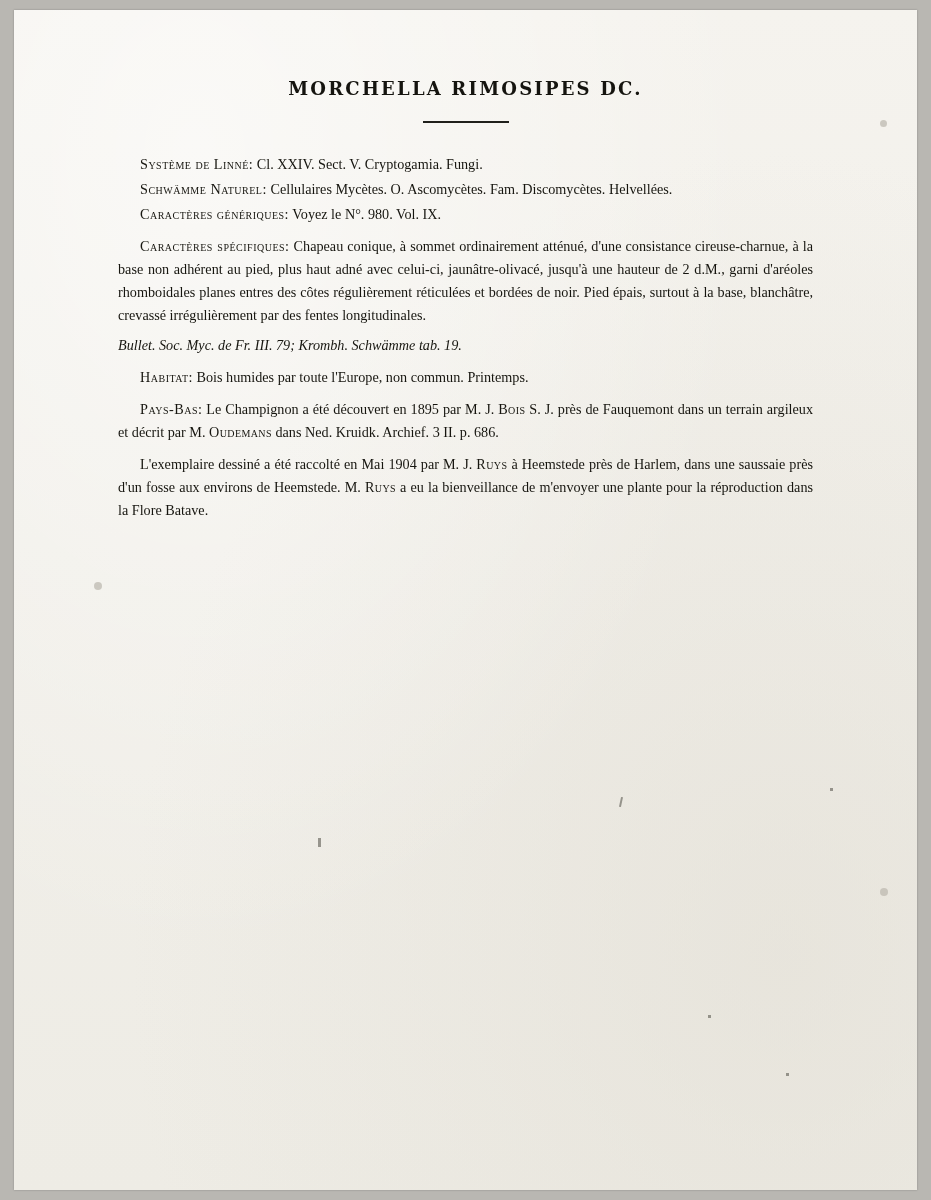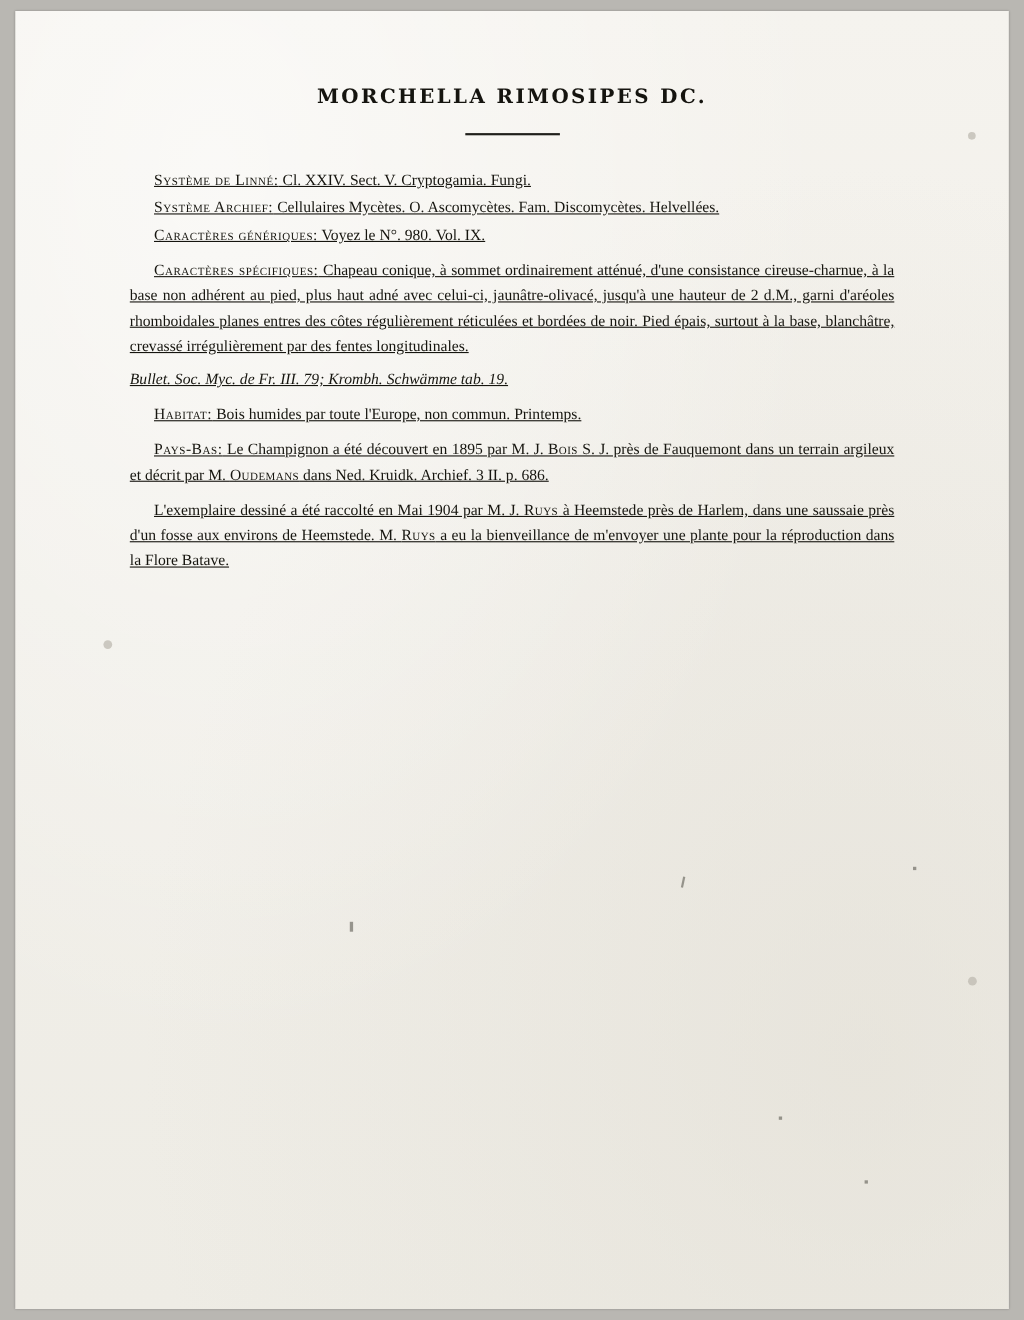--- a/index.html
+++ b/index.html
@@ -52,21 +52,20 @@
   }
   .body-block {
     margin: 30px 104px 0 104px;
     color: #16150f;
     font-size: 14.2px;
     line-height: 1.62;
     text-align: justify;
   }
   p {
     margin: 0 0 2px 0;
-    text-decoration: underline;
   }
   p.indent {
     text-indent: 22px;
   }
   .sc {
     font-variant: small-caps;
     letter-spacing: 0.4px;
   }
   .label {
     font-variant: small-caps;
@@ -109,21 +108,21 @@
 
   <div class="content">
 
     <div class="title">MORCHELLA RIMOSIPES DC.</div>
     <div class="rule"></div>
 
     <div class="body-block">
 
       <p class="indent"><span class="label">Système de Linné:</span><span> Cl. XXIV. Sect. V. Cryptogamia. Fungi.</span></p>
 
-      <p class="indent"><span class="label">Système Archief:</span><span> Cellulaires Mycètes. O. Ascomycètes. Fam. Discomycètes. Helvellées.</span></p>
+      <p class="indent"><span class="label">Schwämme Naturel:</span><span> Cellulaires Mycètes. O. Ascomycètes. Fam. Discomycètes. Helvellées.</span></p>
 
       <p class="indent"><span class="label">Caractères génériques:</span><span> Voyez le N°. 980. Vol. IX.</span></p>
 
       <p class="indent gap-top"><span class="label">Caractères spécifiques:</span><span> Chapeau conique, à sommet ordinairement atténué, d'une consistance cireuse-charnue, à la base non adhérent au pied, plus haut adné avec celui-ci, jaunâtre-olivacé, jusqu'à une hauteur de 2 d.M., garni d'aréoles rhomboidales planes entres des côtes régulièrement réticulées et bordées de noir. Pied épais, surtout à la base, blanchâtre, crevassé irrégulièrement par des fentes longitudinales.</span></p>
 
 
       <p class="refs" style="text-indent:0;">Bullet. Soc. Myc. de Fr. III. 79; Krombh. Schwämme tab. 19.</p>
 
       <p class="indent gap-top"><span class="label">Habitat:</span><span> Bois humides par toute l'Europe, non commun. Printemps.</span></p>
 

